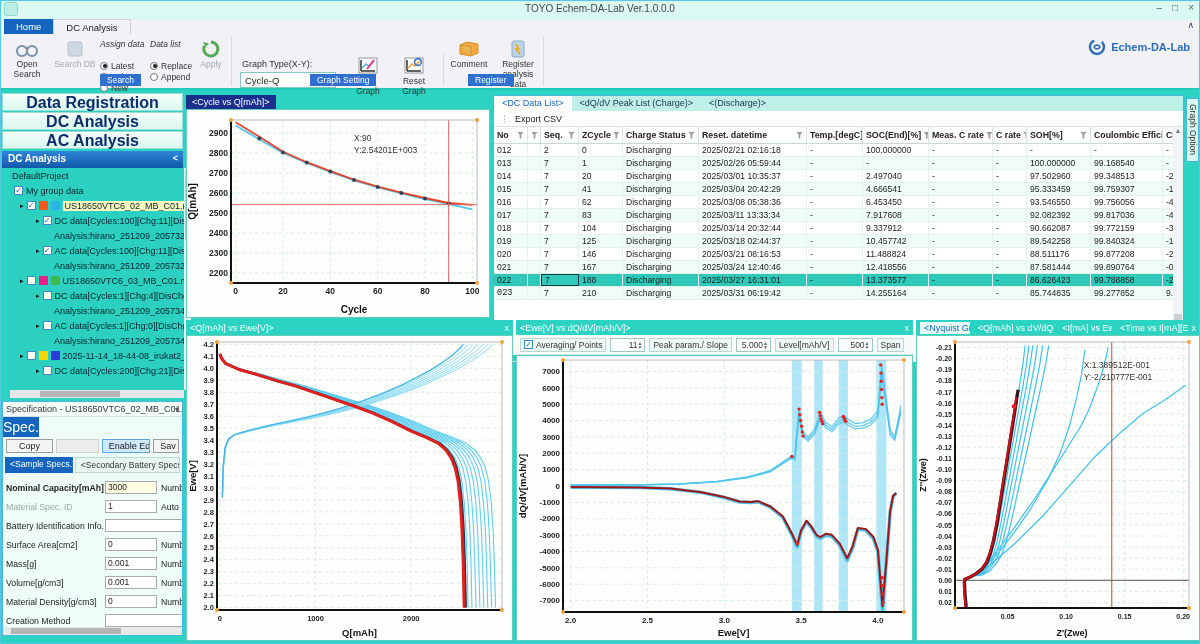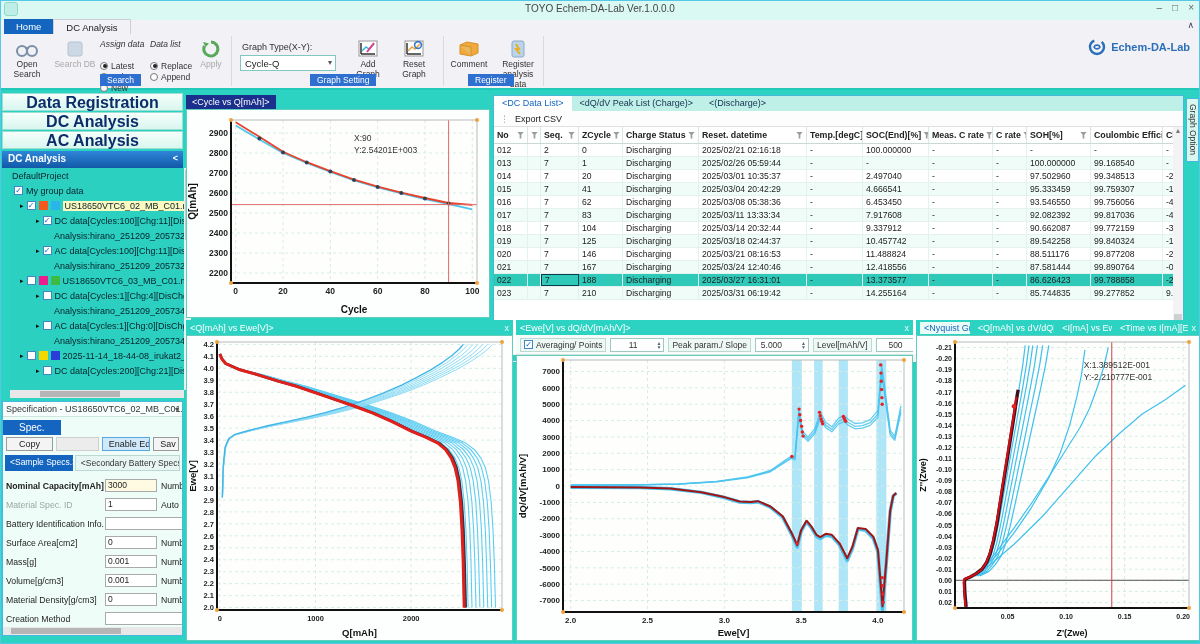--- a/index.html
+++ b/index.html
@@ -45,21 +45,21 @@
   .hl { background:#fbf8c0; padding:0 2px; }
   .vscroll { position:absolute; right:0; top:0; width:7px; bottom:8px; background:#e4f3ef; }
   .vscroll .thumb { position:absolute; left:1px; width:5px; background:#b9cfc9; }
   .hscroll { position:absolute; left:0; right:7px; bottom:0; height:8px; background:#e8e8e8; }
   .hscroll .thumb { position:absolute; top:1px; height:6px; background:#b5b5b5; }
 
   
   .spec { position:absolute; left:2px; top:401px; width:181px; height:235px; background:#effdf9; border:1px solid #49b8e0; overflow:hidden; }
   .spec-hd { height:15px; font-size:9px; color:#333; background:#f6fffd; padding:2px 3px; white-space:nowrap; overflow:hidden; border-bottom:1px solid #cfe6e0; }
   .spec-hd .arr { position:absolute; right:3px; top:3px; font-size:8px; color:#555; }
-  .spec-tab { display:inline-block; background:#1465c0; color:#fff; font-size:10px; padding:2px 16px; }
+  .spec-tab { display:inline-block; background:#1465c0; color:#fff; font-size:14px; padding:2px 0; }
   .spec-btnrow { height:18px; display:flex; gap:3px; padding:2px 3px; }
   .sbtn { font-size:9px; border:1px solid #9a9a9a; background:#f4f4f4; padding:1px 6px; height:14px; line-height:11px; white-space:nowrap; overflow:hidden; }
   .sbtn.edit { background:#cfe9fb; border-color:#5aa7e0; }
   .spec-tabs { display:flex; gap:2px; padding:2px 2px 0; }
   .stab { font-size:8.5px; padding:2px 5px; white-space:nowrap; overflow:hidden; }
   .stab.sel { background:#1465c0; color:#fff; }
   .stab.plain { background:#e7f6f2; color:#333; border:1px solid #bcd8d2; }
   .spec-form { padding:5px 0 0 3px; }
   .sprow { height:19px; display:flex; align-items:center; white-space:nowrap; }
   .splabel { width:99px; font-size:8.7px; overflow:hidden; flex:none; }
@@ -72,21 +72,21 @@
 
   
   .panel { position:absolute; }
   .cq-tab { position:absolute; left:0; top:0; height:14px; background:#1b2f8c; color:#fff; font-size:9px; padding:2px 6px; z-index:2; }
   .chart-body { position:absolute; background:#fdfffe; border:1px solid #63cdbd; }
   .tabbar { position:absolute; left:0; right:0; top:0; height:15px; background:#2cd3c2; color:#fff; font-size:9px; display:flex; align-items:center; padding:0 4px; gap:4px; overflow:hidden; }
   .tabbar .x { margin-left:auto; color:#eefefa; font-size:9px; }
   .ntab { padding:1px 4px; white-space:nowrap; overflow:hidden; }
   .ntab.sel { background:#e9fcf8; color:#1465c0; }
   .toolbar-dq { position:absolute; left:0; right:0; top:15px; height:20px; background:#f5fcfa; border-bottom:1px solid #cfe6e0; display:flex; align-items:center; gap:4px; font-size:8.5px; padding:0 4px; color:#333; white-space:nowrap; overflow:hidden; }
-  .spin { border:1px solid #9fc9c0; background:#fff; height:14px; display:flex; align-items:center; padding:0 2px; gap:19px; }
+  .spin { border:1px solid #9fc9c0; background:#fff; height:14px; display:flex; align-items:center; padding:0 2px; gap:0; }
   .spin .v { min-width:24px; text-align:right; font-size:8.5px; }
   .spin .ud { display:flex; flex-direction:column; font-size:5px; color:#567; line-height:4px; }
   .cklabel { border:1px solid #bcd8d2; background:#eef8f5; height:14px; display:flex; align-items:center; gap:3px; padding:0 3px; }
 
   
   .dtable { position:absolute; left:493px; top:95px; width:691px; height:268px; background:#fff; border:1px solid #49b8d8; overflow:hidden; }
   .dtabs { height:15px; background:#bff0e8; display:flex; font-size:9px; }
   .dtab { padding:2px 8px; color:#13304f; white-space:nowrap; }
   .dtab.sel { background:#fff; color:#1465c0; }
   .dtool { height:16px; background:#fdfdfd; border-bottom:1px solid #e0e0e0; font-size:9px; color:#222; display:flex; align-items:center; gap:6px; padding:0 6px; }
@@ -170,21 +170,21 @@
     <div class="rbtn disabled" style="left:192px;top:4px;width:38px;">
       <svg class="ric" width="18" height="18" viewBox="0 0 18 18">
           <path d="M9 2 A7 7 0 1 1 2.5 6" fill="none" stroke="#57a857" stroke-width="3"></path>
           <path d="M1 2 L3.5 7 L7 3.5 Z" fill="#57a857"></path>
         </svg>
       <span>Apply</span>
     </div>
     <span class="badge" style="left:100px;">Search</span>
   </div>
 
-  <div class="rgroup" style="left:232px;width:212px;">
+  <div class="rgroup" style="left:232px;width:212px;margin-top:17px;">
     <span class="gt-label" style="left:10px;top:6px;">Graph Type(X-Y):</span>
     <div class="gt-select" style="left:8px;top:19px;">
       <span>Cycle-Q</span>
       <span class="arr">▾</span>
     </div>
     <div class="rbtn" style="left:116px;top:4px;width:40px;">
       <svg class="ric" width="20" height="18" viewBox="0 0 20 18">
           <rect x="1" y="1" width="18" height="15" fill="#fff" stroke="#999"></rect>
           <path d="M3 14 L3 3 M3 14 L17 14" stroke="#333" stroke-width="1.5"></path>
           <path d="M4 11 L8 7 L11 9 L16 4" fill="none" stroke="#3ab6e8" stroke-width="1.5"></path>
@@ -666,21 +666,21 @@
         <div class="tcell" style="width: 108px;">2025/03/27 16:31:01</div>
         <div class="tcell" style="width: 56px;">-</div>
         <div class="tcell" style="width: 66px;">13.373577</div>
         <div class="tcell" style="width: 64px;">-</div>
         <div class="tcell" style="width: 34px;">-</div>
         <div class="tcell" style="width: 64px;">86.626423</div>
         <div class="tcell" style="width: 72px;">99.788858</div>
         <div class="tcell" style="width: 64px;">-2.308786</div>
       </div>
       <div class="trow">
-        <div class="tcell" style="width: 34px;">023</div>
+        <div class="tcell" style="width: 34px; font-family: Liberation Mono, monospace;">023</div>
         <div class="tcell" style="width: 13px;"></div>
         <div class="tcell" style="width: 38px;">7</div>
         <div class="tcell" style="width: 44px;">210</div>
         <div class="tcell" style="width: 76px;">Discharging</div>
         <div class="tcell" style="width: 108px;">2025/03/31 06:19:42</div>
         <div class="tcell" style="width: 56px;">-</div>
         <div class="tcell" style="width: 66px;">14.255164</div>
         <div class="tcell" style="width: 64px;">-</div>
         <div class="tcell" style="width: 34px;">-</div>
         <div class="tcell" style="width: 64px;">85.744835</div>

